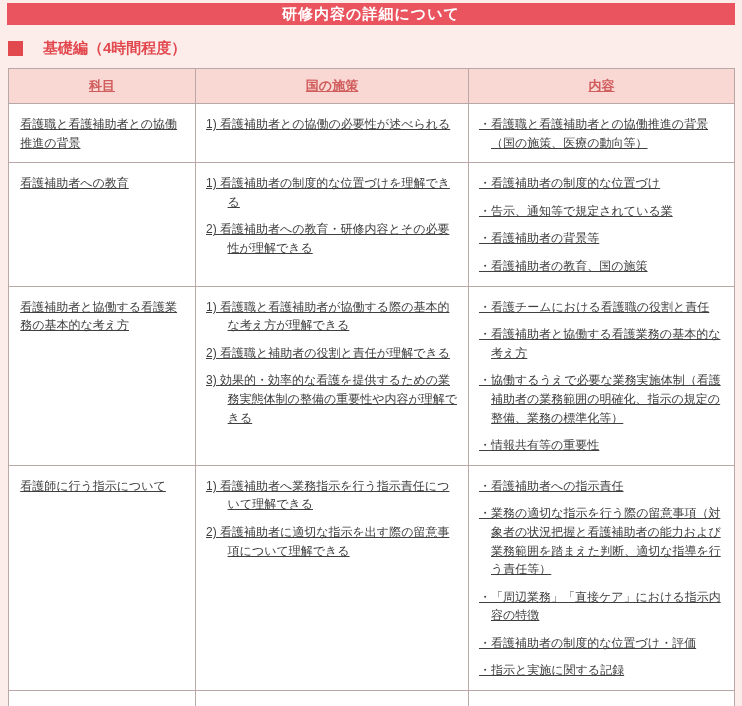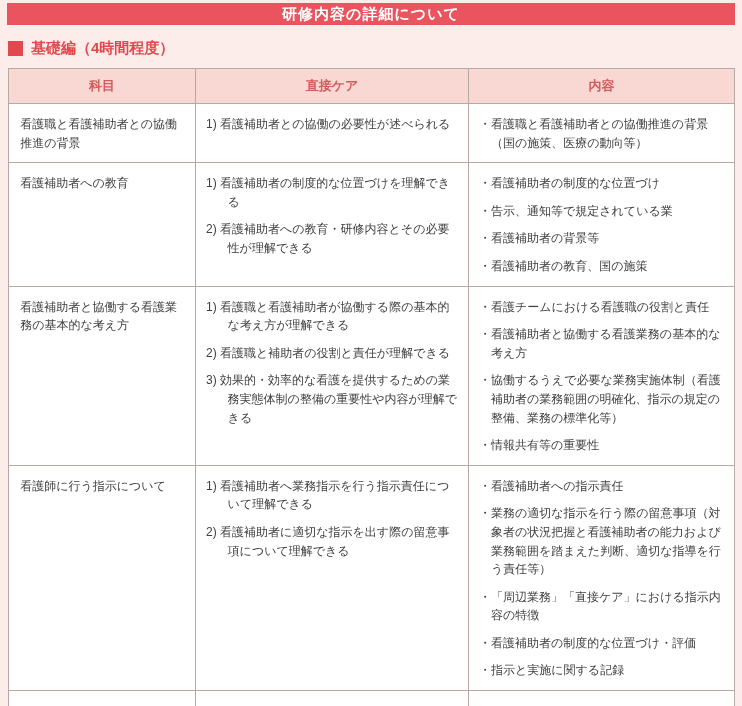--- a/index.html
+++ b/index.html
@@ -34,21 +34,21 @@
   .title-bar h1{
     color:var(--title-text);
     font-size:15px;
     font-weight:bold;
     letter-spacing:1px;
   }
   .section-heading{
     margin:14px 8px 11px 8px;
     display:flex;
     align-items:center;
-    gap:8px;
+    gap:20px;
     height:18px;
   }
   .section-heading .square{
     width:15px;
     height:15px;
     background:var(--section-accent);
     flex:0 0 auto;
   }
   .section-heading h2{
     color:var(--section-accent);
@@ -61,20 +61,21 @@
     border-collapse:collapse;
     background:var(--cell-bg);
     table-layout:fixed;
   }
   col.c-subject{width:187px;}
   col.c-goals{width:273px;}
   col.c-contents{width:266px;}
   th,td{
     border:1px solid var(--border);
     vertical-align:top;
+    text-decoration:underline;
   }
   thead th{
     background:var(--header-bg);
     color:var(--header-text);
     font-size:13px;
     font-weight:bold;
     text-align:center;
     height:35px;
     vertical-align:middle;
     padding:4px 6px;
@@ -121,21 +122,21 @@
 
   <table>
     <colgroup>
       <col class="c-subject">
       <col class="c-goals">
       <col class="c-contents">
     </colgroup>
     <thead>
       <tr>
         <th>科目</th>
-        <th>直接ケア</th>
+        <th>国の施策</th>
         <th>内容</th>
       </tr>
     </thead>
     <tbody>
   <tr>
     <td>
       <div class="subject-text">看護職と看護補助者との協働推進の背景</div>
     </td>
     <td>
             <div class="goal-item">1) 看護補助者との協働の必要性が述べられる</div>

